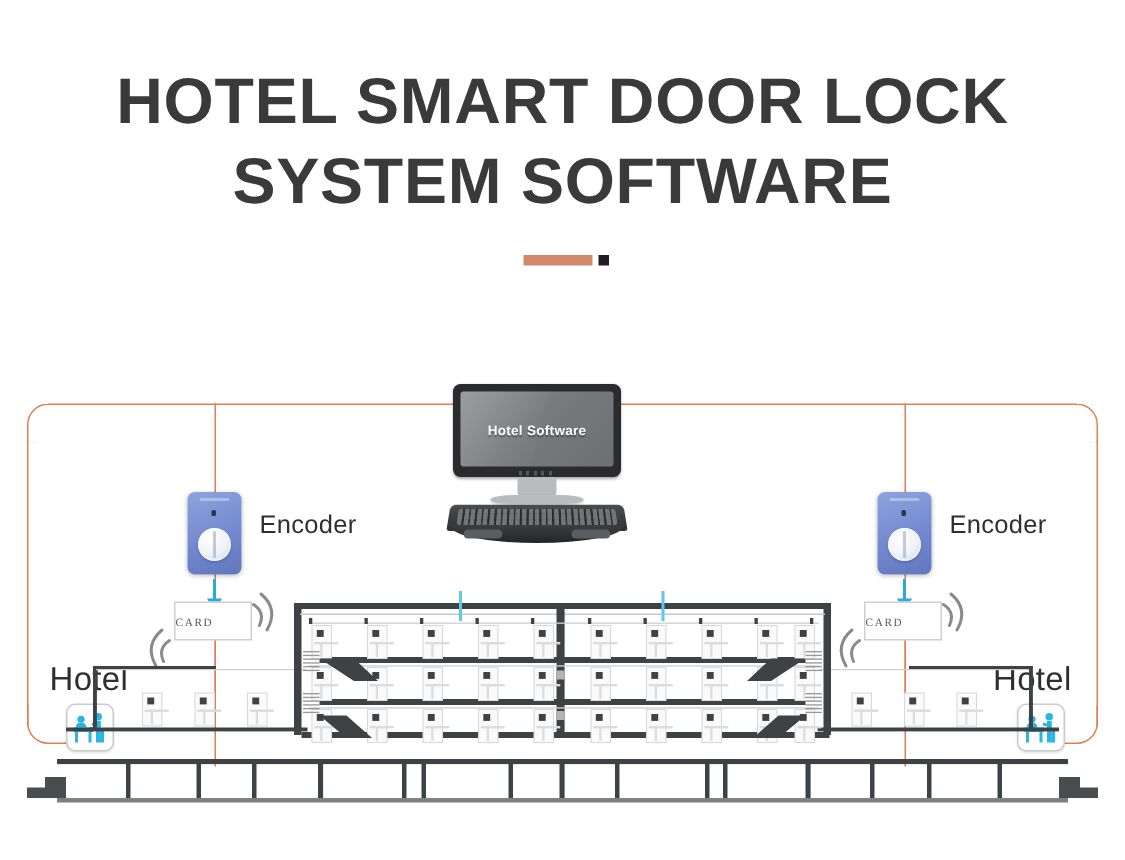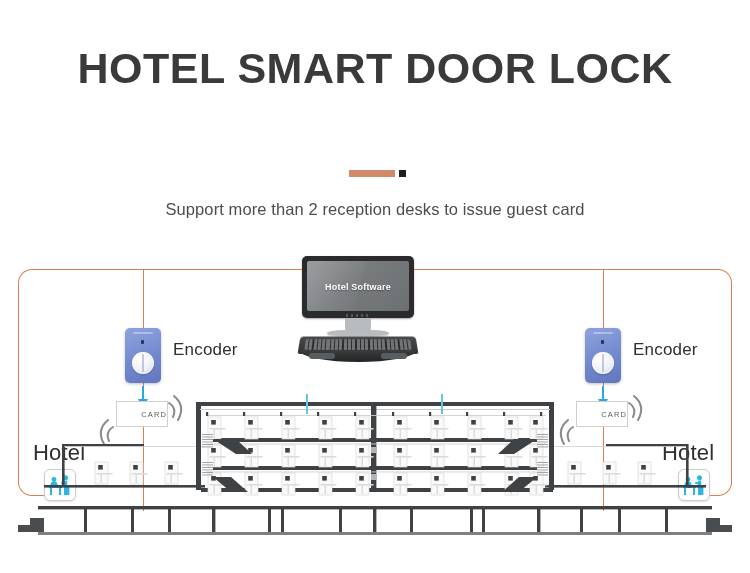--- a/index.html
+++ b/index.html
@@ -161,22 +161,22 @@
     border-top:9px solid #29a9e1;
   }
 
   
   .card-box{
     position:absolute;width:52px;height:26px;background:#fff;
     border:1px solid #cfcfcf;box-sizing:border-box;
   }
   .cb-l{left:116px;top:401px;} .cb-r{left:576px;top:401px;}
   .card-text{
-    position:absolute;left:0;right:0;top:8px;text-align:right;
-    font-size:7.5px;color:#5a5a5a;letter-spacing:1.1px;
+    position:absolute;left:0;right:0;top:8px;text-align:left;
+    font-size:7.5px;color:#5a5a5a;letter-spacing:1.1px;font-family:Liberation Serif, serif;
   }
 
   
   .wave{position:absolute;width:26px;height:32px;}
   .wave svg{display:block;}
   .w-lt{left:168px;top:392px;} .w-lb{left:88px;top:416px;}
   .w-rt{left:628px;top:392px;} .w-rb{left:548px;top:416px;}
 
   
   .hotel-lbl{position:absolute;font-size:22px;color:#2f2f2f;letter-spacing:.2px;}
@@ -203,24 +203,24 @@
   .rs-a{left:306px;top:394px;height:20px;}
   .rs-b{left:441px;top:394px;height:20px;}
 </style>
 </head>
 <body>
 
 <div id="page">
 
   <div class="title">
     <span class="ln">HOTEL SMART DOOR LOCK</span>
+    <span class="ln">SYSTEM SOFTWARE</span>
   </div>
   <div class="accent"></div>
   <div class="accent-dot"></div>
-  <div class="subtitle">Support more than 2 reception desks to issue guest card</div>
 
   <div class="orange-top"></div>
   <div class="corner corner-tl"></div>
   <div class="corner corner-tr"></div>
   <div class="frame-side fs-l"></div>
   <div class="frame-side fs-r"></div>
   <div class="corner corner-bl"></div>
   <div class="corner corner-br"></div>
   <div class="frame-bot fb-l"></div>
   <div class="frame-bot fb-r"></div>

